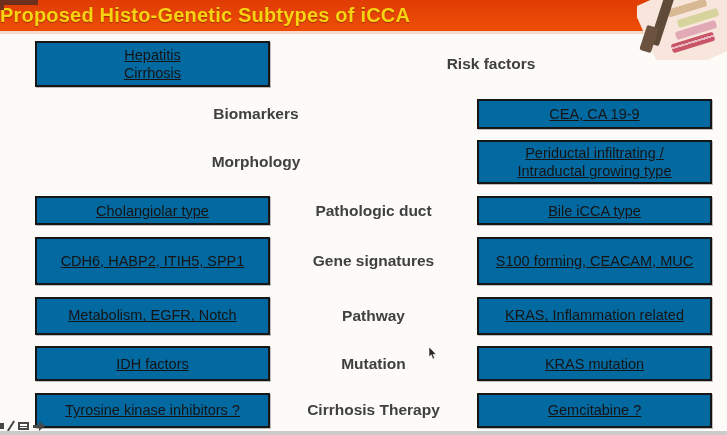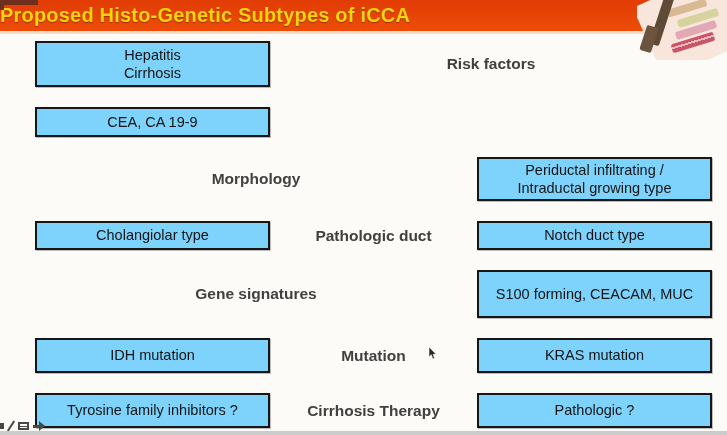--- a/index.html
+++ b/index.html
@@ -33,25 +33,26 @@
   .pink{left:38px;top:26px;width:42px;height:8px;background:#e1a9b6;transform:rotate(-17deg);}
   .red{left:34px;top:38px;width:44px;height:9px;background:repeating-linear-gradient(#c95668 0 3px,#e8b9c0 3px 5px,#c95668 5px 8px);transform:rotate(-17deg);}
   
   .rows{
     position:absolute;left:35px;right:15px;top:41px;bottom:7px;
     display:flex;flex-direction:column;justify-content:space-between;
   }
   .row{display:flex;align-items:center;}
   .box{
     width:235px;min-height:var(--h,30px);box-sizing:border-box;
-    border:2px solid #161616;background:#7dd3fc;
+    border:2px solid #161616;background:#0369a1;
     display:flex;align-items:center;justify-content:center;
     text-align:center;font-size:14.5px;color:#141414;
     white-space:pre-line;line-height:1.25;padding:1px 5px;
     box-shadow:1px 1px 0 rgba(0,0,0,.25);
+    text-decoration:underline;
   }
   .label{
     flex:1;text-align:center;color:#404040;font-weight:700;font-size:15.5px;
   }
   
   .cursor{position:absolute;left:428px;top:347px;width:9px;height:13px;}
   
   .tools{position:absolute;left:-3px;top:419px;display:flex;align-items:center;gap:4px;height:14px;}
   .tool-marker{width:7px;height:6px;background:#474747;}
   .tool-pen{width:2px;height:12px;background:#474747;transform:rotate(32deg);margin:0 2px;}
@@ -83,51 +84,58 @@
 
 <div class="rows">
 
   <div class="row">
     <div class="box" style="--h:46px">Hepatitis
 Cirrhosis</div>
     <div class="label">Risk factors</div>
   </div>
 
   <div class="row">
+    <div class="label">Biomarkers</div>
     <div class="box" style="--h:30px">CEA, CA 19-9</div>
   </div>
 
   <div class="row">
     <div class="label">Morphology</div>
     <div class="box" style="--h:44px">Periductal infiltrating /
 Intraductal growing type</div>
   </div>
 
   <div class="row">
     <div class="box" style="--h:29px">Cholangiolar type</div>
     <div class="label">Pathologic duct</div>
-    <div class="box" style="--h:29px">Notch duct type</div>
+    <div class="box" style="--h:29px">Bile iCCA type</div>
   </div>
 
   <div class="row">
+    <div class="box" style="--h:48px">CDH6, HABP2, ITIH5, SPP1</div>
     <div class="label">Gene signatures</div>
     <div class="box" style="--h:48px">S100 forming, CEACAM, MUC</div>
   </div>
 
+  <div class="row">
+    <div class="box" style="--h:38px">Metabolism, EGFR, Notch</div>
+    <div class="label">Pathway</div>
+    <div class="box" style="--h:38px">KRAS, Inflammation related</div>
+  </div>
 
   <div class="row">
-    <div class="box" style="--h:35px">IDH mutation</div>
+    <div class="box" style="--h:35px">IDH factors</div>
     <div class="label">Mutation</div>
     <div class="box" style="--h:35px">KRAS mutation</div>
   </div>
 
   <div class="row">
-    <div class="box" style="--h:35px">Tyrosine family inhibitors ?</div>
+    <div class="box" style="--h:35px">Tyrosine kinase inhibitors ?</div>
     <div class="label">Cirrhosis Therapy</div>
-    <div class="box" style="--h:35px">Pathologic ?</div>
+    <div class="box" style="--h:35px">Gemcitabine ?</div>
   </div>
 
 </div>
 
 <svg class="cursor" viewBox="0 0 9 13" width="9" height="13">
   <path d="M1 0 L1 10 L3.3 7.8 L4.8 12 L6.6 11.3 L5.1 7.3 L8.2 7.2 Z" fill="#2a2a2a" stroke="#fff" stroke-width="0.6"></path>
 </svg>
 
 <div class="tools">
   <div class="tool-marker"></div>

